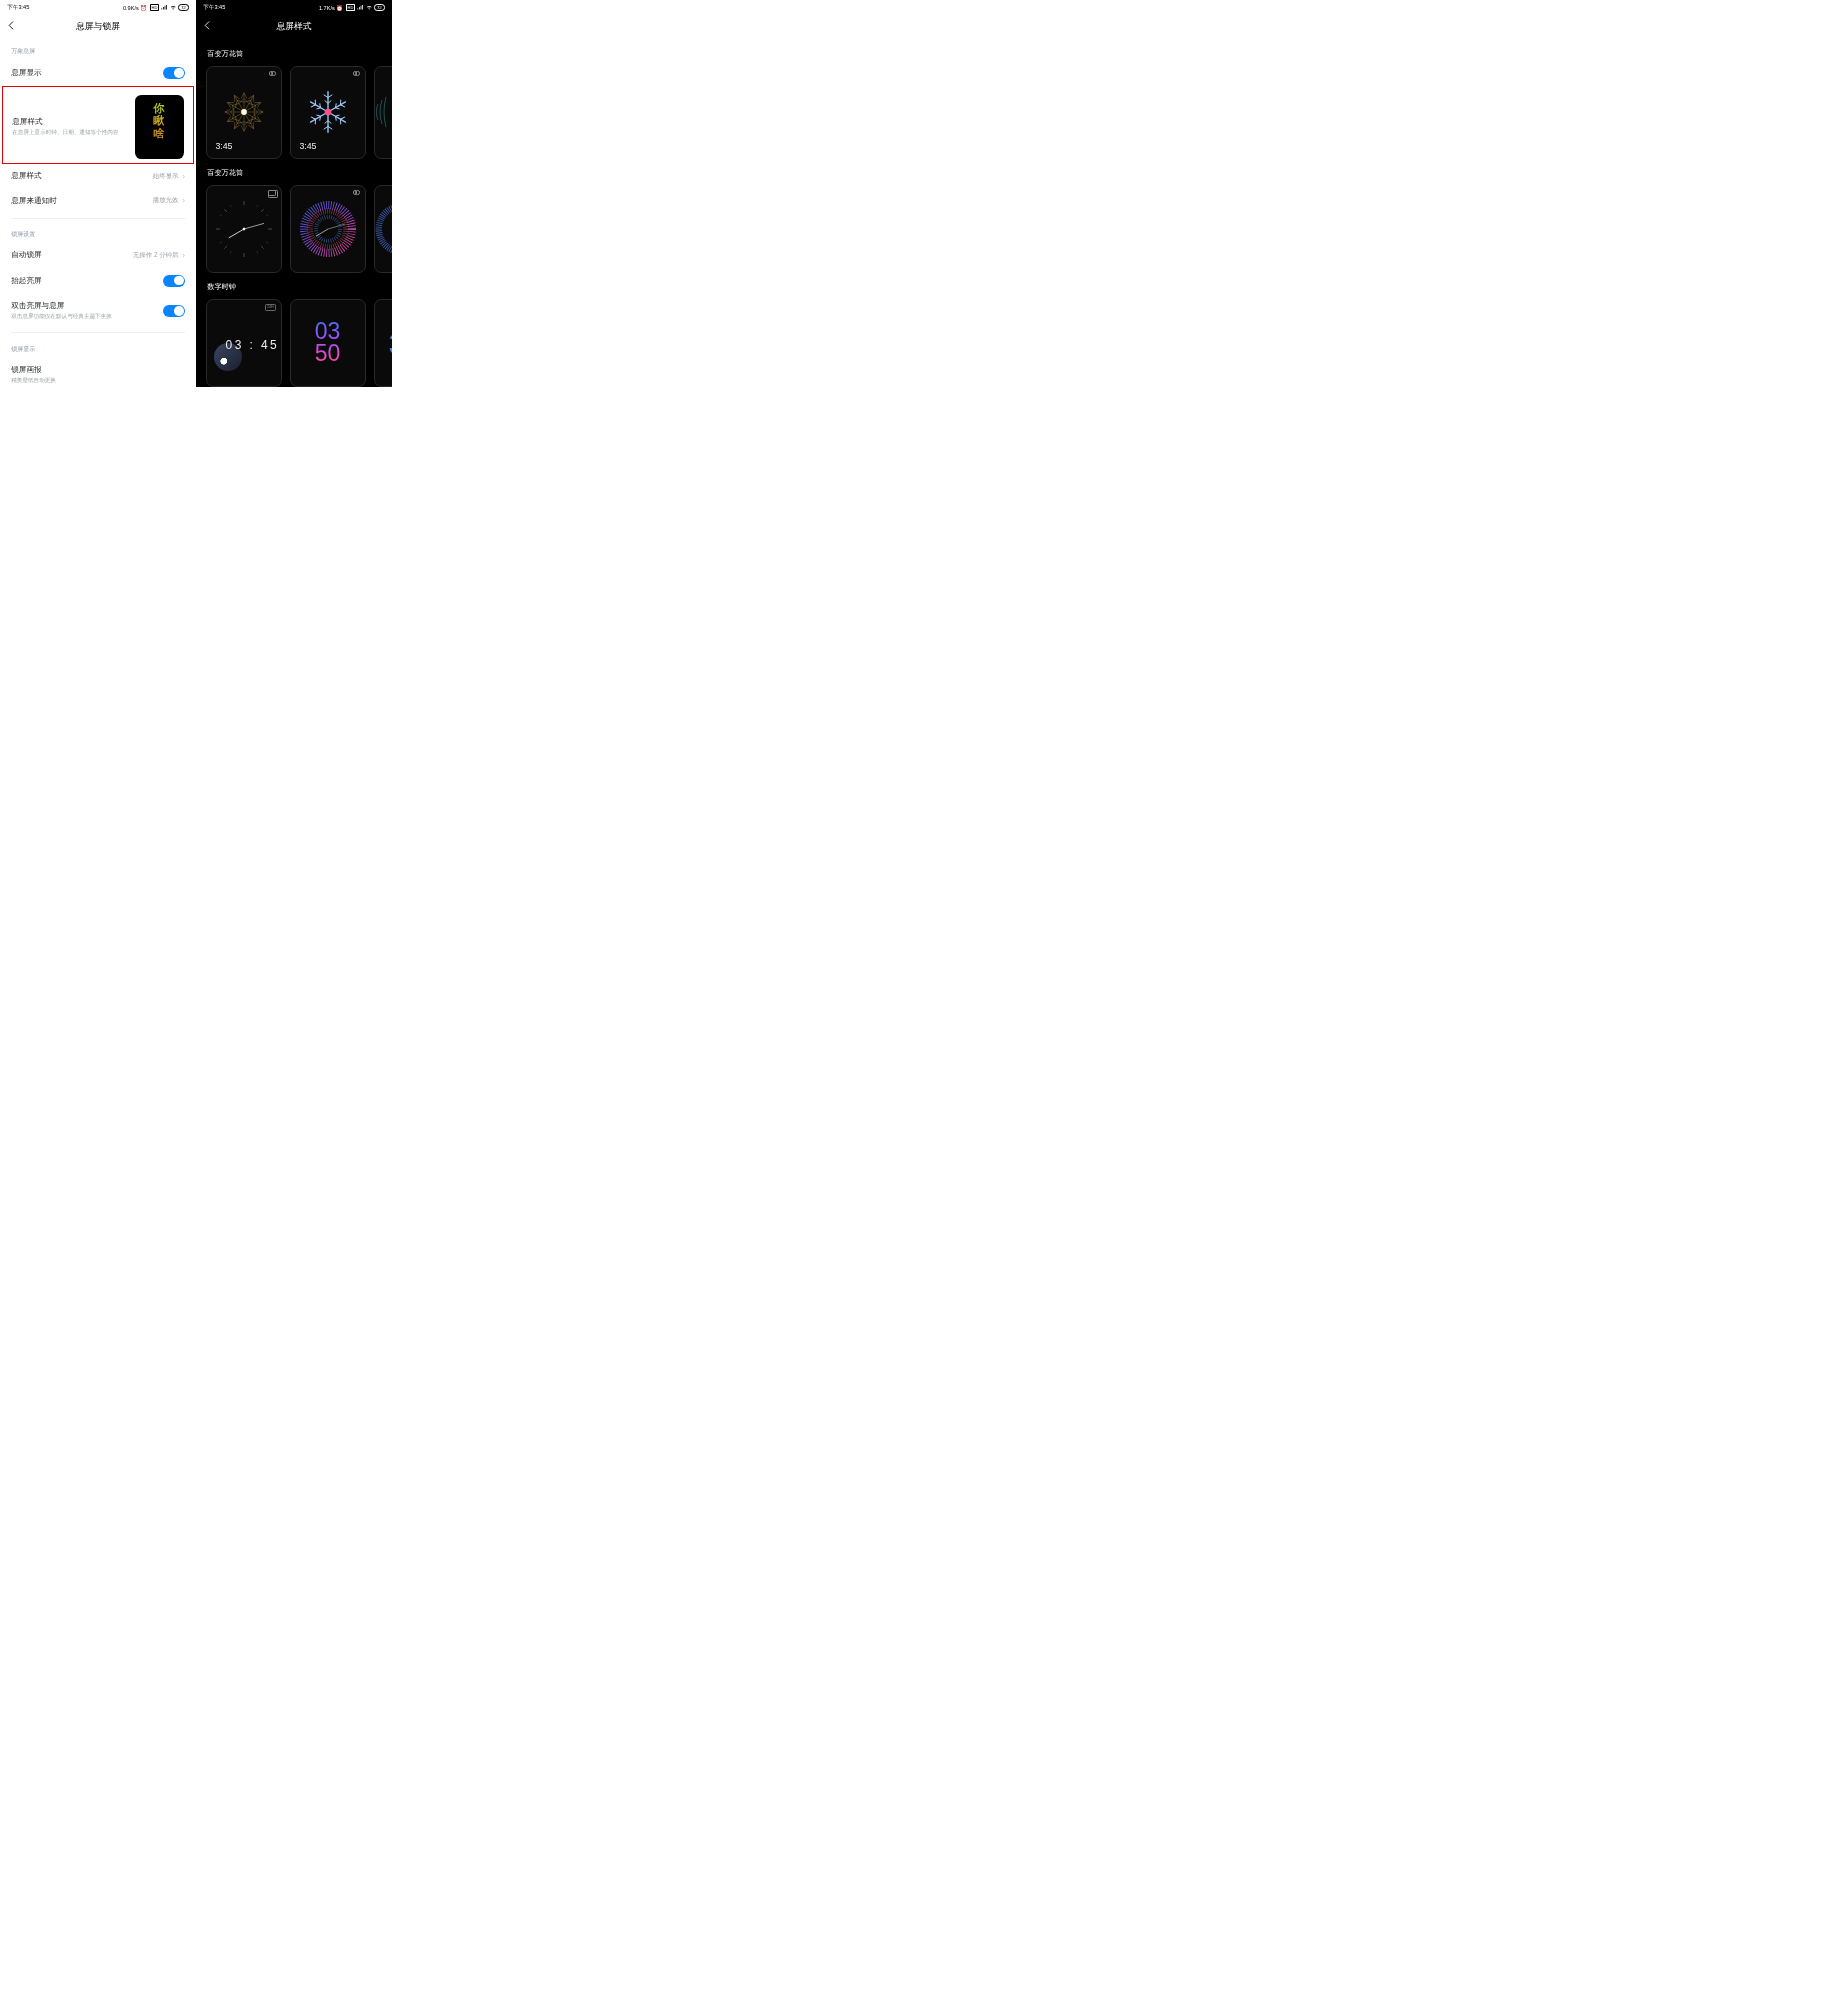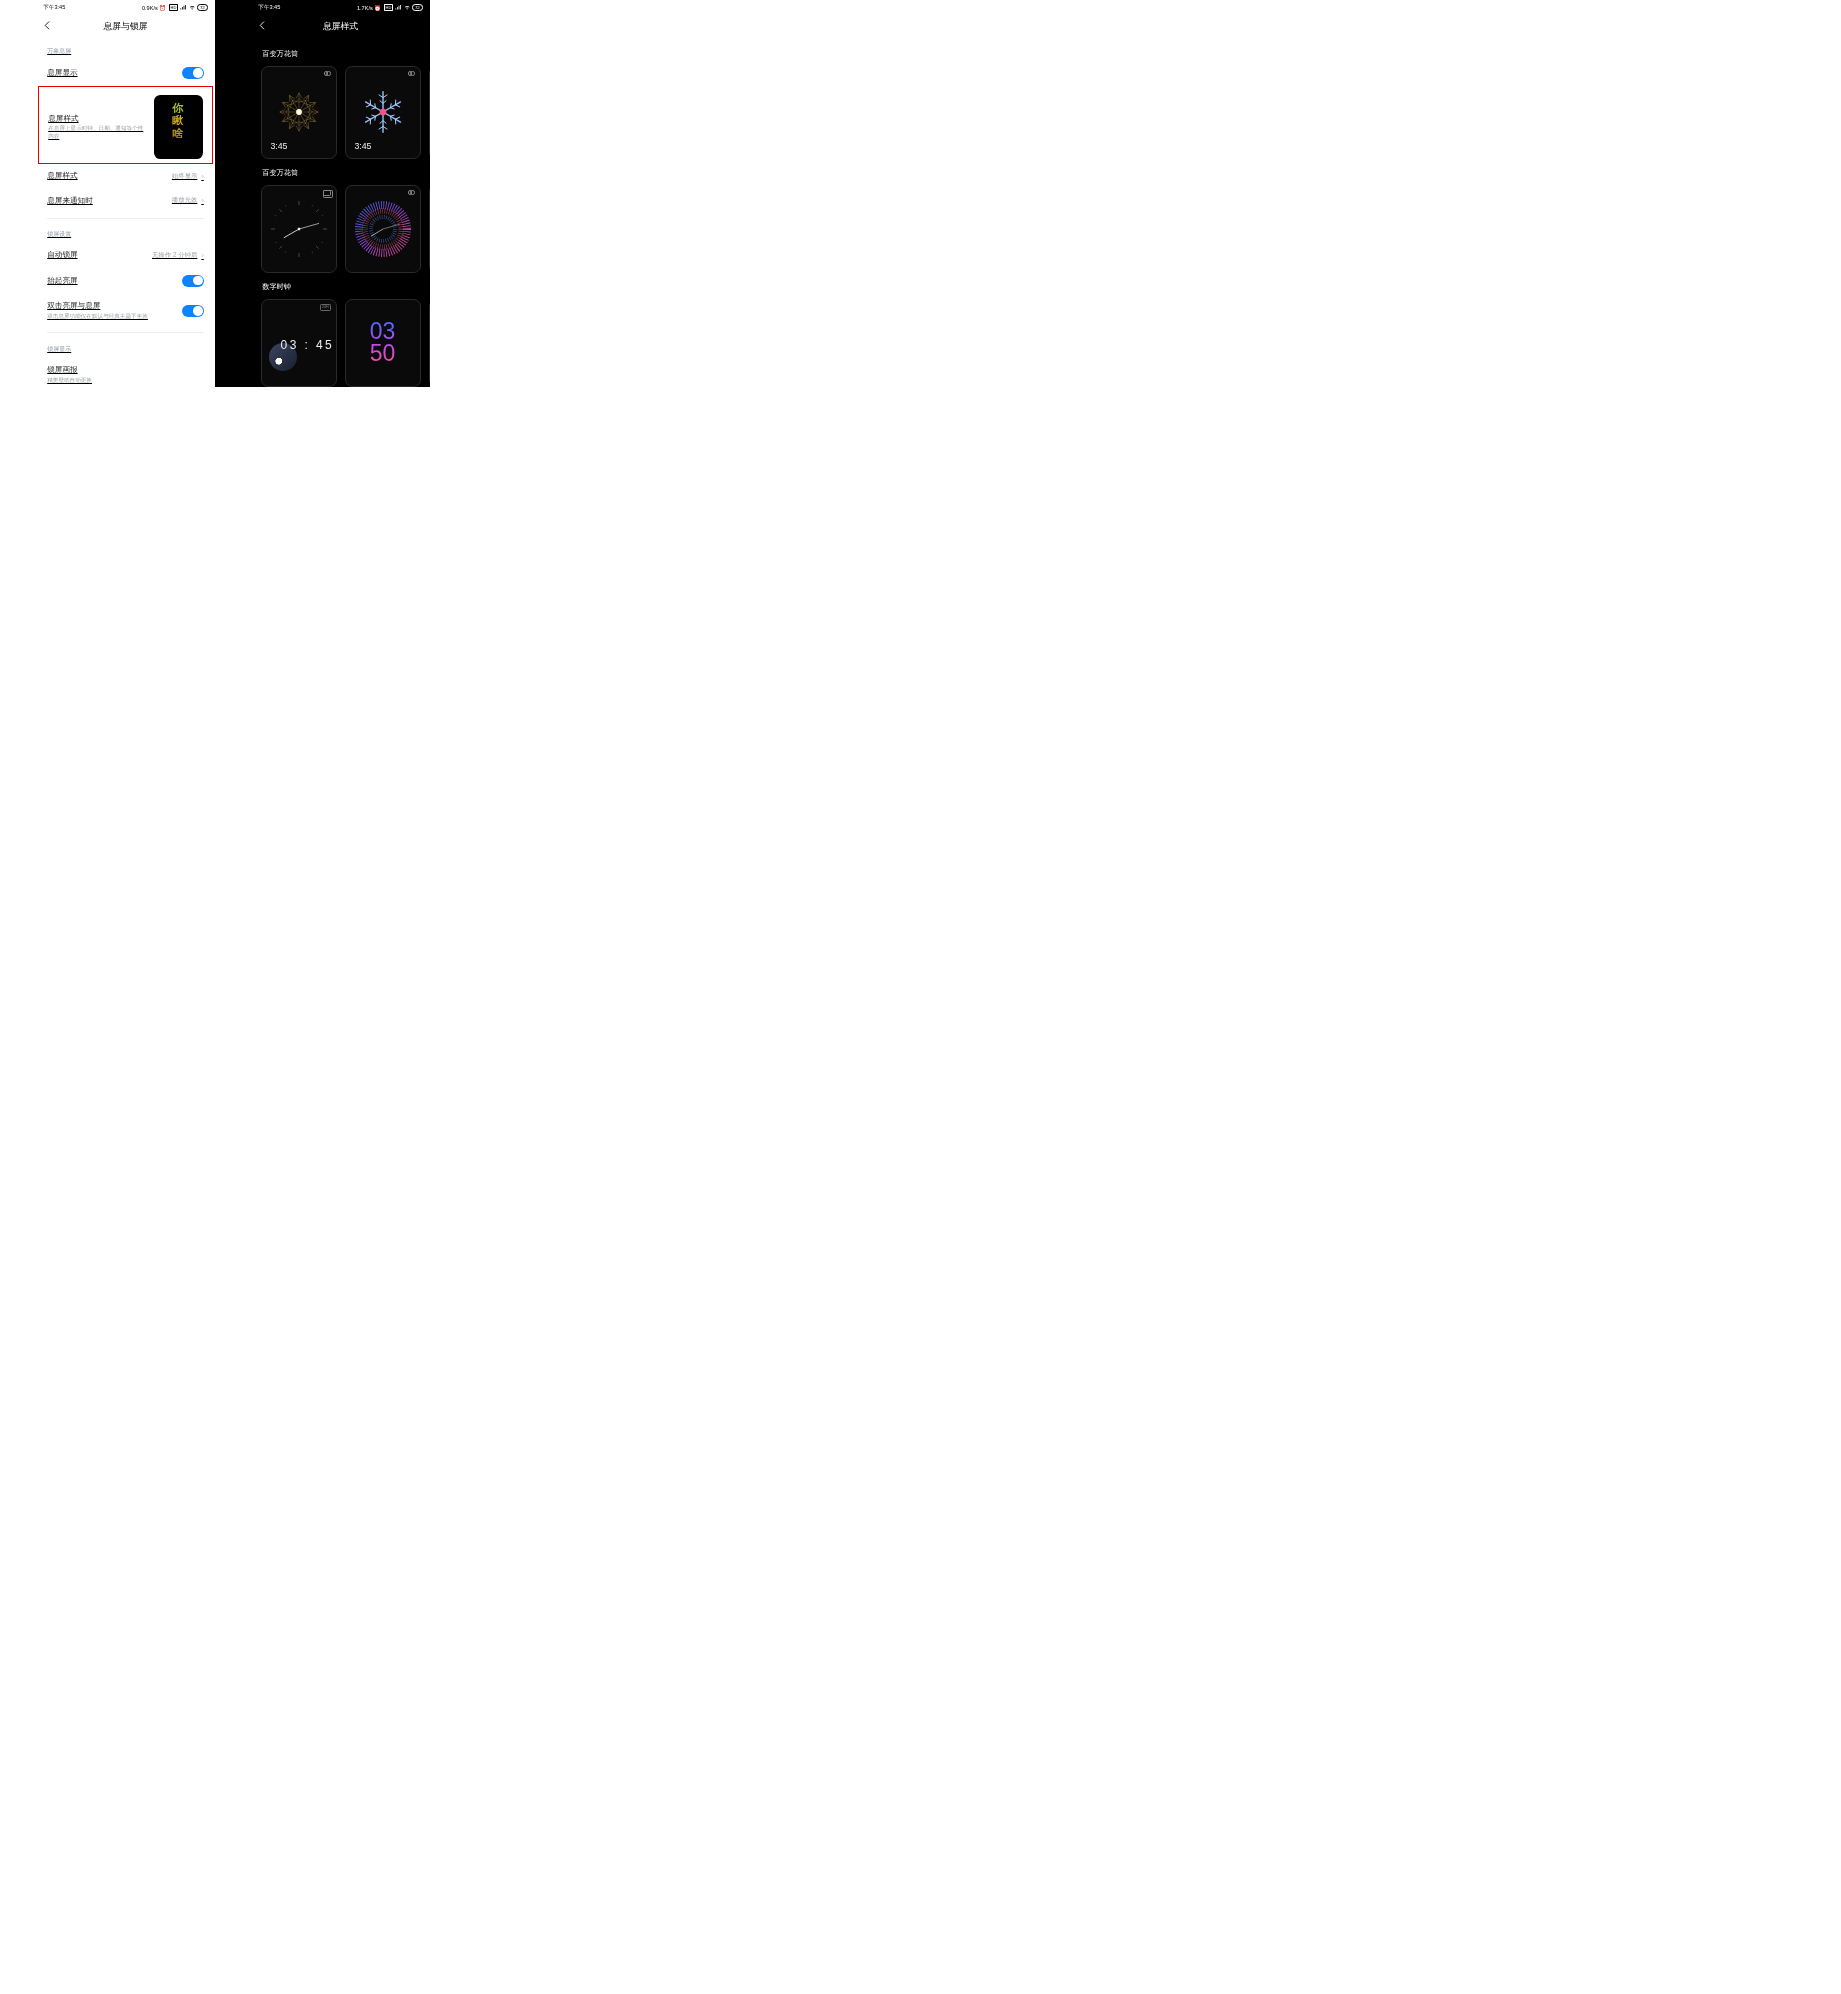--- a/index.html
+++ b/index.html
@@ -2,21 +2,21 @@
 <html style="font-size:6.4px"><head>
 <meta charset="utf-8">
 <style>
   * { box-sizing: border-box; margin: 0; padding: 0; }
   body {
     font-family: -apple-system, "PingFang SC", "Microsoft YaHei", sans-serif;
     display: flex;
     width: 431px;
     background: #fff;
   }
-  .phone { width: 215px; position: relative; padding-left: 36px; }
+  .phone { width: 196px; position: relative; }
   .phone-left { background: #fff; color: #000; }
   .phone-right { background: #000; color: #fff; }
 
   
   .status-bar {
     display: flex; justify-content: space-between; align-items: center;
     padding: 3.2px 7.2px 1.6px 7.2px; font-size: 5.6px; height: 13.6px;
   }
   .status-right { display: flex; align-items: center; gap: 2px; }
   .status-icon { display: inline-flex; align-items: center; }
@@ -30,21 +30,21 @@
     display: flex; align-items: center; position: relative;
     padding: 7.2px 8px; height: 26px;
   }
   .back-arrow { font-size: 8.8px; font-weight: 300; cursor: pointer; }
   .header-title {
     position: absolute; left: 50%; transform: translateX(-50%);
     font-size: 8.8px; font-weight: 500;
   }
 
   
-  .content-left { padding: 0 0 0 0; text-decoration: underline; }
+  .content-left { padding: 0 0 0 0; }
   .section-label { color: #8a96a8; font-size: 6px; padding: 7.2px 11.2px 4px; }
   .row {
     display: flex; justify-content: space-between; align-items: center;
     padding: 7.2px 11.2px; min-height: 24px;
   }
   .row-label { font-size: 7.6px; color: #222; }
   .row-sub { font-size: 5.6px; color: #9aa0a6; margin-top: 1.6px; line-height: 1.4; }
   .row-value { display: flex; align-items: center; gap: 4px; color: #9aa0a6; font-size: 6.4px; }
   .chevron { color: #bbb; font-size: 7.2px; }
   .divider { height: 0.4px; background: #eee; margin: 4.8px 11.2px; }

